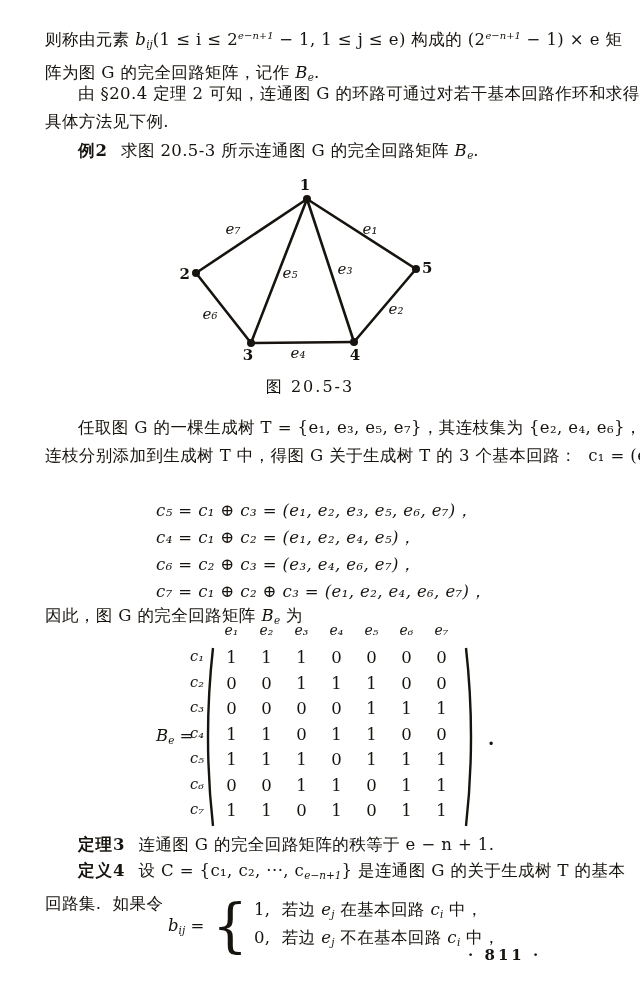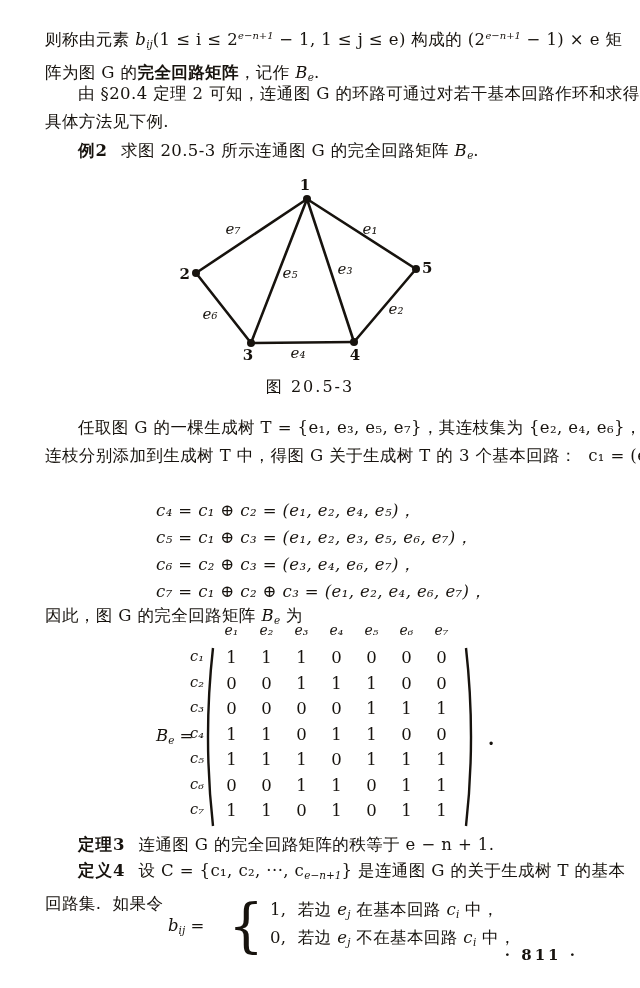--- a/index.html
+++ b/index.html
@@ -2,21 +2,21 @@
 <html><head>
 <meta charset="utf-8">
 <style>
   html,body{margin:0;padding:0;background:#e8e6e0;}
   .page{position:relative;width:640px;height:988px;margin:0 auto;background:#ffffff;
         font-family:"DejaVu Serif","DejaVu Sans","Liberation Serif",serif;
         color:#17130e;overflow:hidden;}
   .blk{position:absolute;left:45px;width:575px;}
   .line{white-space:pre;line-height:27.5px;font-size:16.5px;letter-spacing:0.4px;}
   .indent{padding-left:33px;}
-  .bold{font-weight:700;}
+  .bold{font-weight:400;}
   .it{font-style:italic;}
   .blabel{font-weight:700;margin-right:13px;letter-spacing:1px;}
   sub{font-size:10.5px;vertical-align:-3px;font-style:italic;letter-spacing:0;}
   sup{font-size:10px;vertical-align:6px;font-style:italic;letter-spacing:0;}
   .eqs{position:absolute;left:156px;top:497px;font-style:italic;}
   .eqs .line{line-height:27px;font-size:16.5px;}
   
   .fig{position:absolute;left:0;top:172px;}
   .fig line{stroke:#17130e;stroke-width:2.6;stroke-linecap:round;}
   .fig circle{fill:#17130e;}
@@ -32,25 +32,25 @@
   .m-colh{position:absolute;left:64px;top:2px;display:grid;grid-template-columns:repeat(7,35px);
           text-align:center;font-style:italic;font-size:14px;}
   .m-grid{position:absolute;left:64px;top:28px;display:grid;grid-template-columns:repeat(7,35px);
           grid-auto-rows:25.5px;text-align:center;font-size:16.5px;}
   .m-paren{position:absolute;top:26px;}
   .m-paren.open{left:52px;}
   .m-paren.close{left:314px;}
   .m-period{position:absolute;left:338px;top:108px;font-weight:700;font-size:18px;}
   
   .bij{position:absolute;left:168px;top:898px;display:flex;align-items:center;}
-  .bij .lhs{font-style:italic;font-size:16.5px;margin-right:24px;}
+  .bij .lhs{font-style:italic;font-size:16.5px;margin-right:8px;}
   .brace{font-size:56px;font-weight:400;line-height:50px;transform:scaleY(1.05);
          font-family:"DejaVu Serif",serif;margin-right:6px;}
   .cases .line{line-height:24px;font-size:16.5px;}
-  .pagenum{position:absolute;left:468px;top:946px;width:110px;text-align:right;
+  .pagenum{position:absolute;left:468px;top:946px;width:110px;text-align:left;
            font-size:15px;font-weight:700;letter-spacing:3px;}
 </style>
 </head>
 <body>
 
 <div class="page">
 
   <div class="blk" style="top:22px">
     <div class="line"><span>则称由元素 </span><span class="it">b</span><sub>ij</sub><span>(1 ≤ i ≤ 2</span><sup>e−n+1</sup><span> − 1, 1 ≤ j ≤ e) 构成的 (2</span><sup>e−n+1</sup><span> − 1) × e 矩</span></div>
     <div class="line"><span>阵为图 G 的</span><span class="bold">完全回路矩阵</span><span>，记作 </span><span class="it">B</span><sub>e</sub><span>.</span></div>
@@ -92,22 +92,22 @@
     <text class="elabel" x="233" y="62" text-anchor="middle">e₇</text>
   </svg>
   <div class="caption">图  20.5-3</div>
 
   <div class="blk" style="top:414px">
     <div class="line indent">任取图 G 的一棵生成树 T = {e₁, e₃, e₅, e₇}，其连枝集为 {e₂, e₄, e₆}，将</div>
     <div class="line">连枝分别添加到生成树 T 中，得图 G 关于生成树 T 的 3 个基本回路：  c₁ = (e₁,</div>
   </div>
 
   <div class="eqs">
+    <div class="line">c₅ = c₁ ⊕ c₃ = (e₁, e₂, e₃, e₅, e₆, e₇)，</div>
     <div class="line">c₄ = c₁ ⊕ c₂ = (e₁, e₂, e₄, e₅)，</div>
-    <div class="line">c₅ = c₁ ⊕ c₃ = (e₁, e₂, e₃, e₅, e₆, e₇)，</div>
     <div class="line">c₆ = c₂ ⊕ c₃ = (e₃, e₄, e₆, e₇)，</div>
     <div class="line">c₇ = c₁ ⊕ c₂ ⊕ c₃ = (e₁, e₂, e₄, e₆, e₇)，</div>
   </div>
 
   <div class="blk" style="top:602px">
     <div class="line"><span>因此，图 G 的完全回路矩阵 </span><span class="it">B</span><sub>e</sub><span> 为</span></div>
   </div>
 
   <div class="matrix">
     <div class="m-b"><span class="it">B</span><sub>e</sub> <span>=</span></div>

